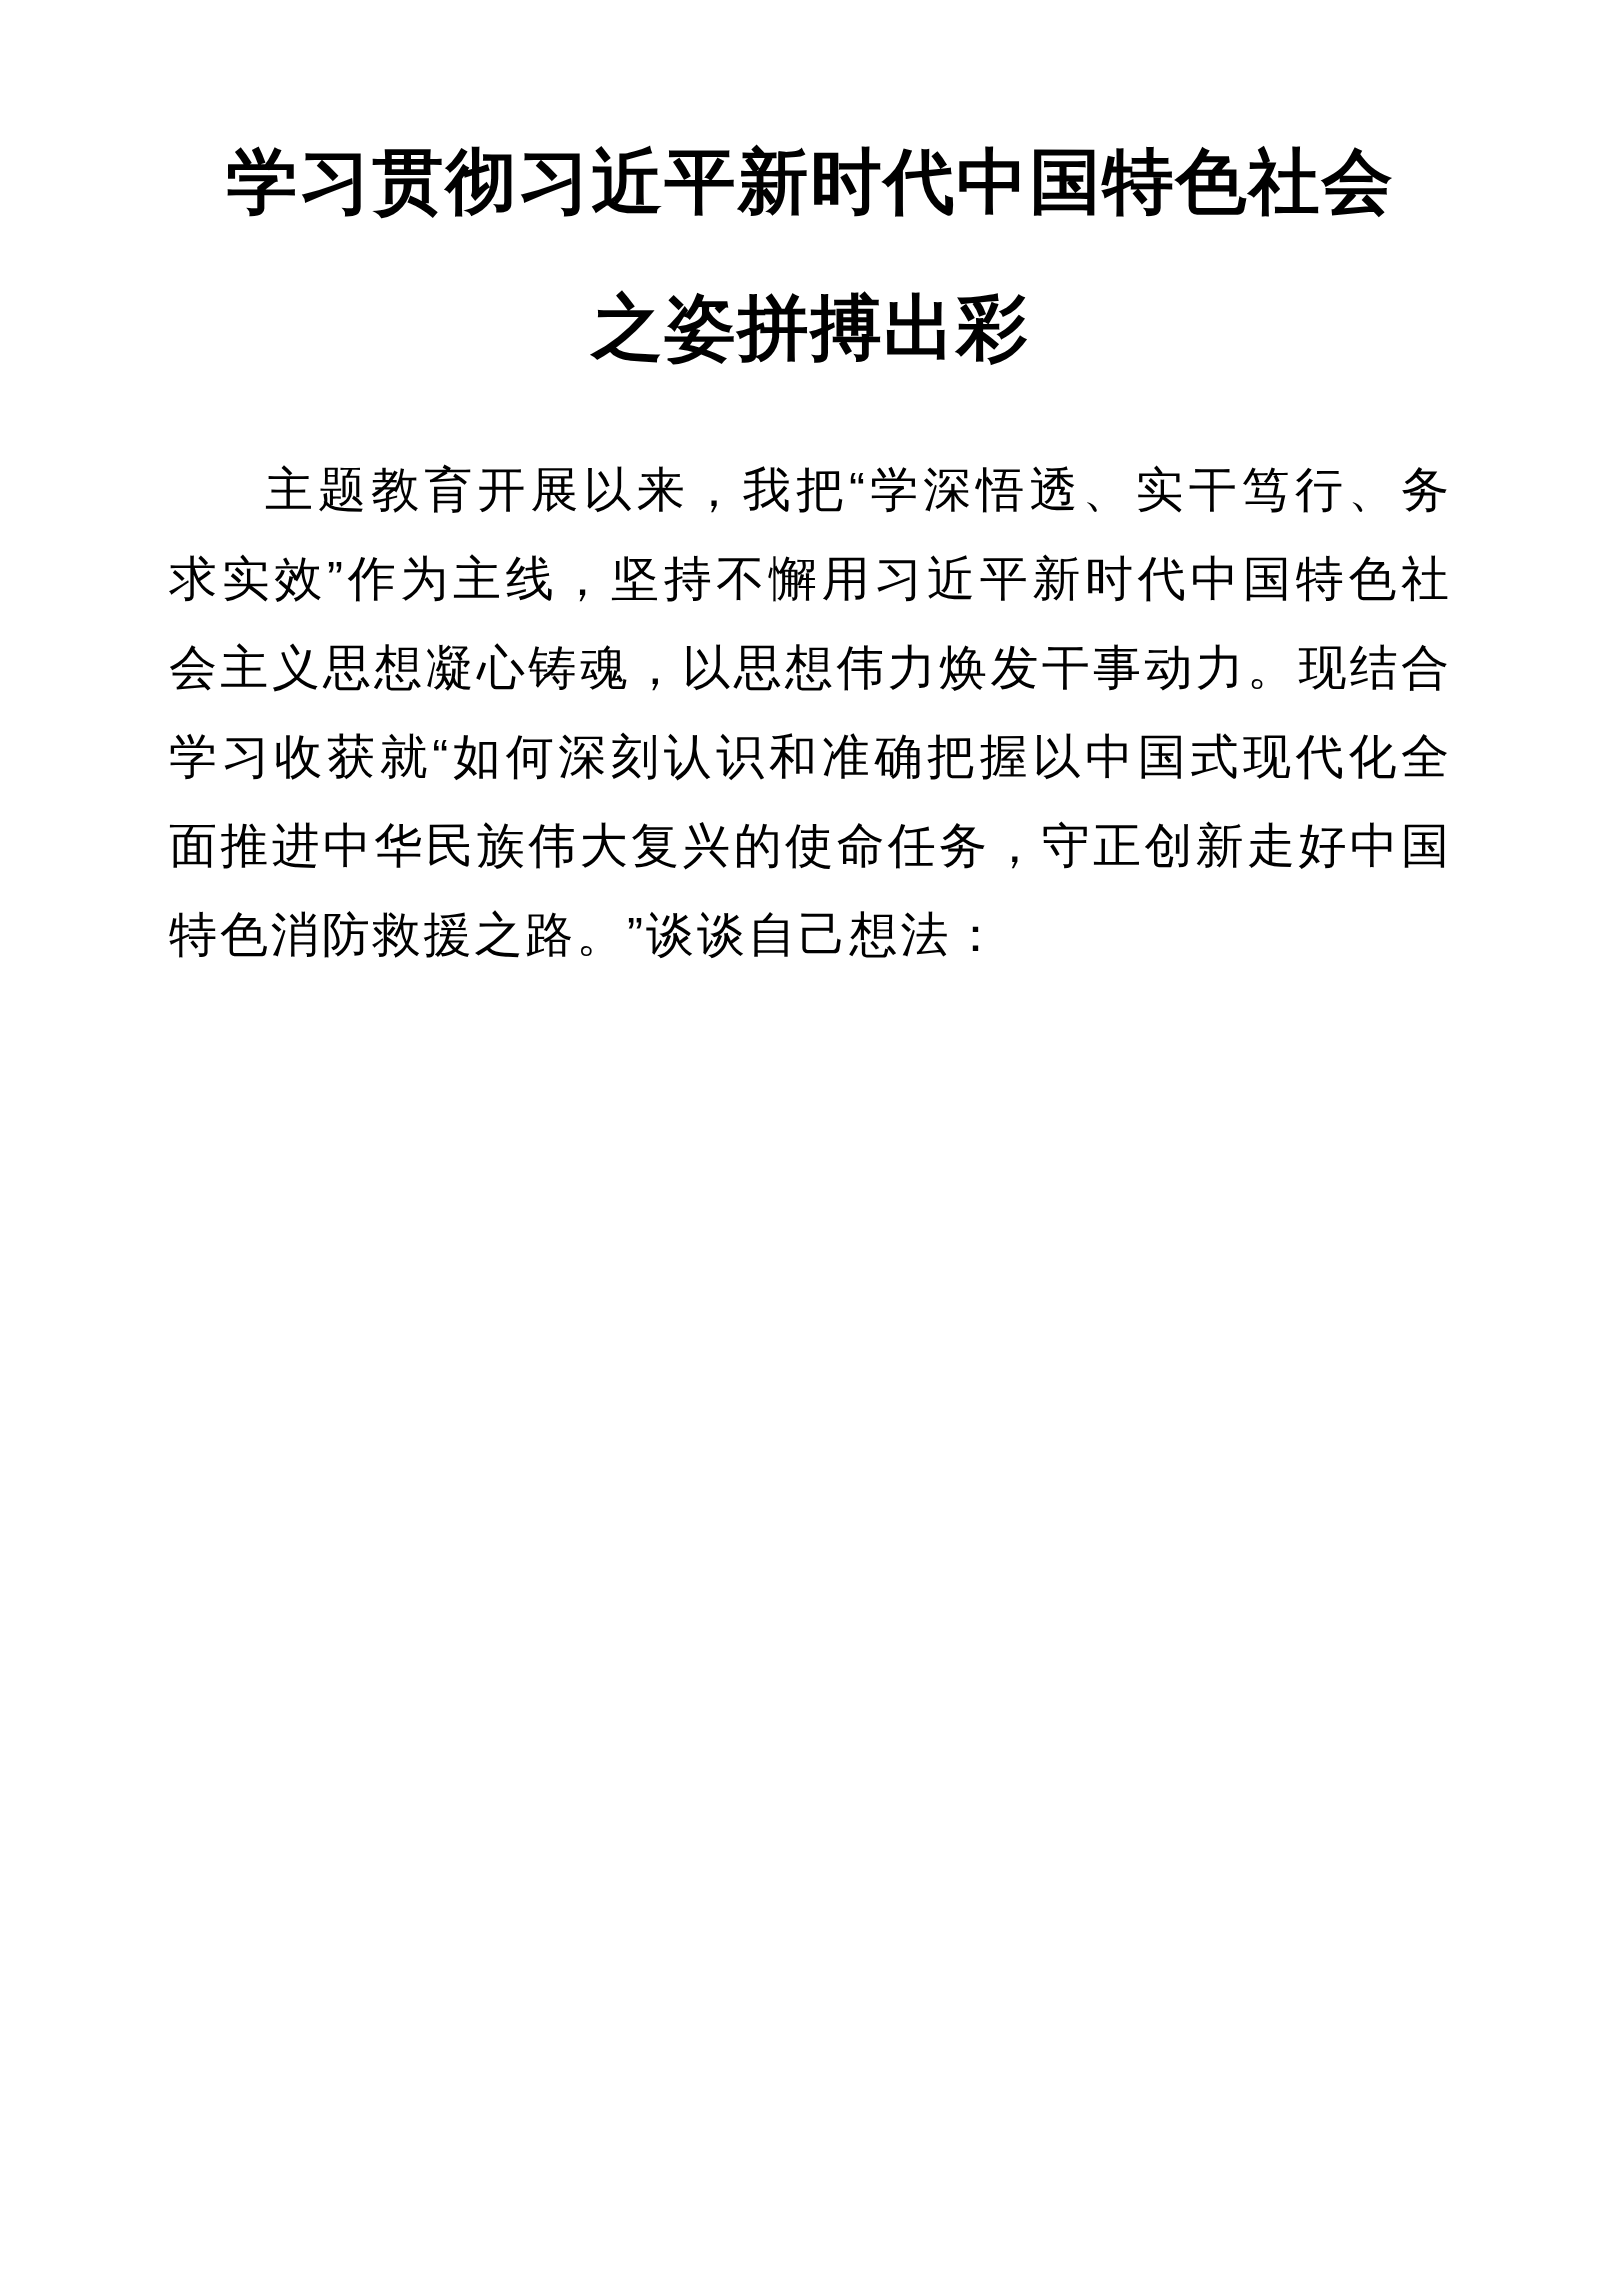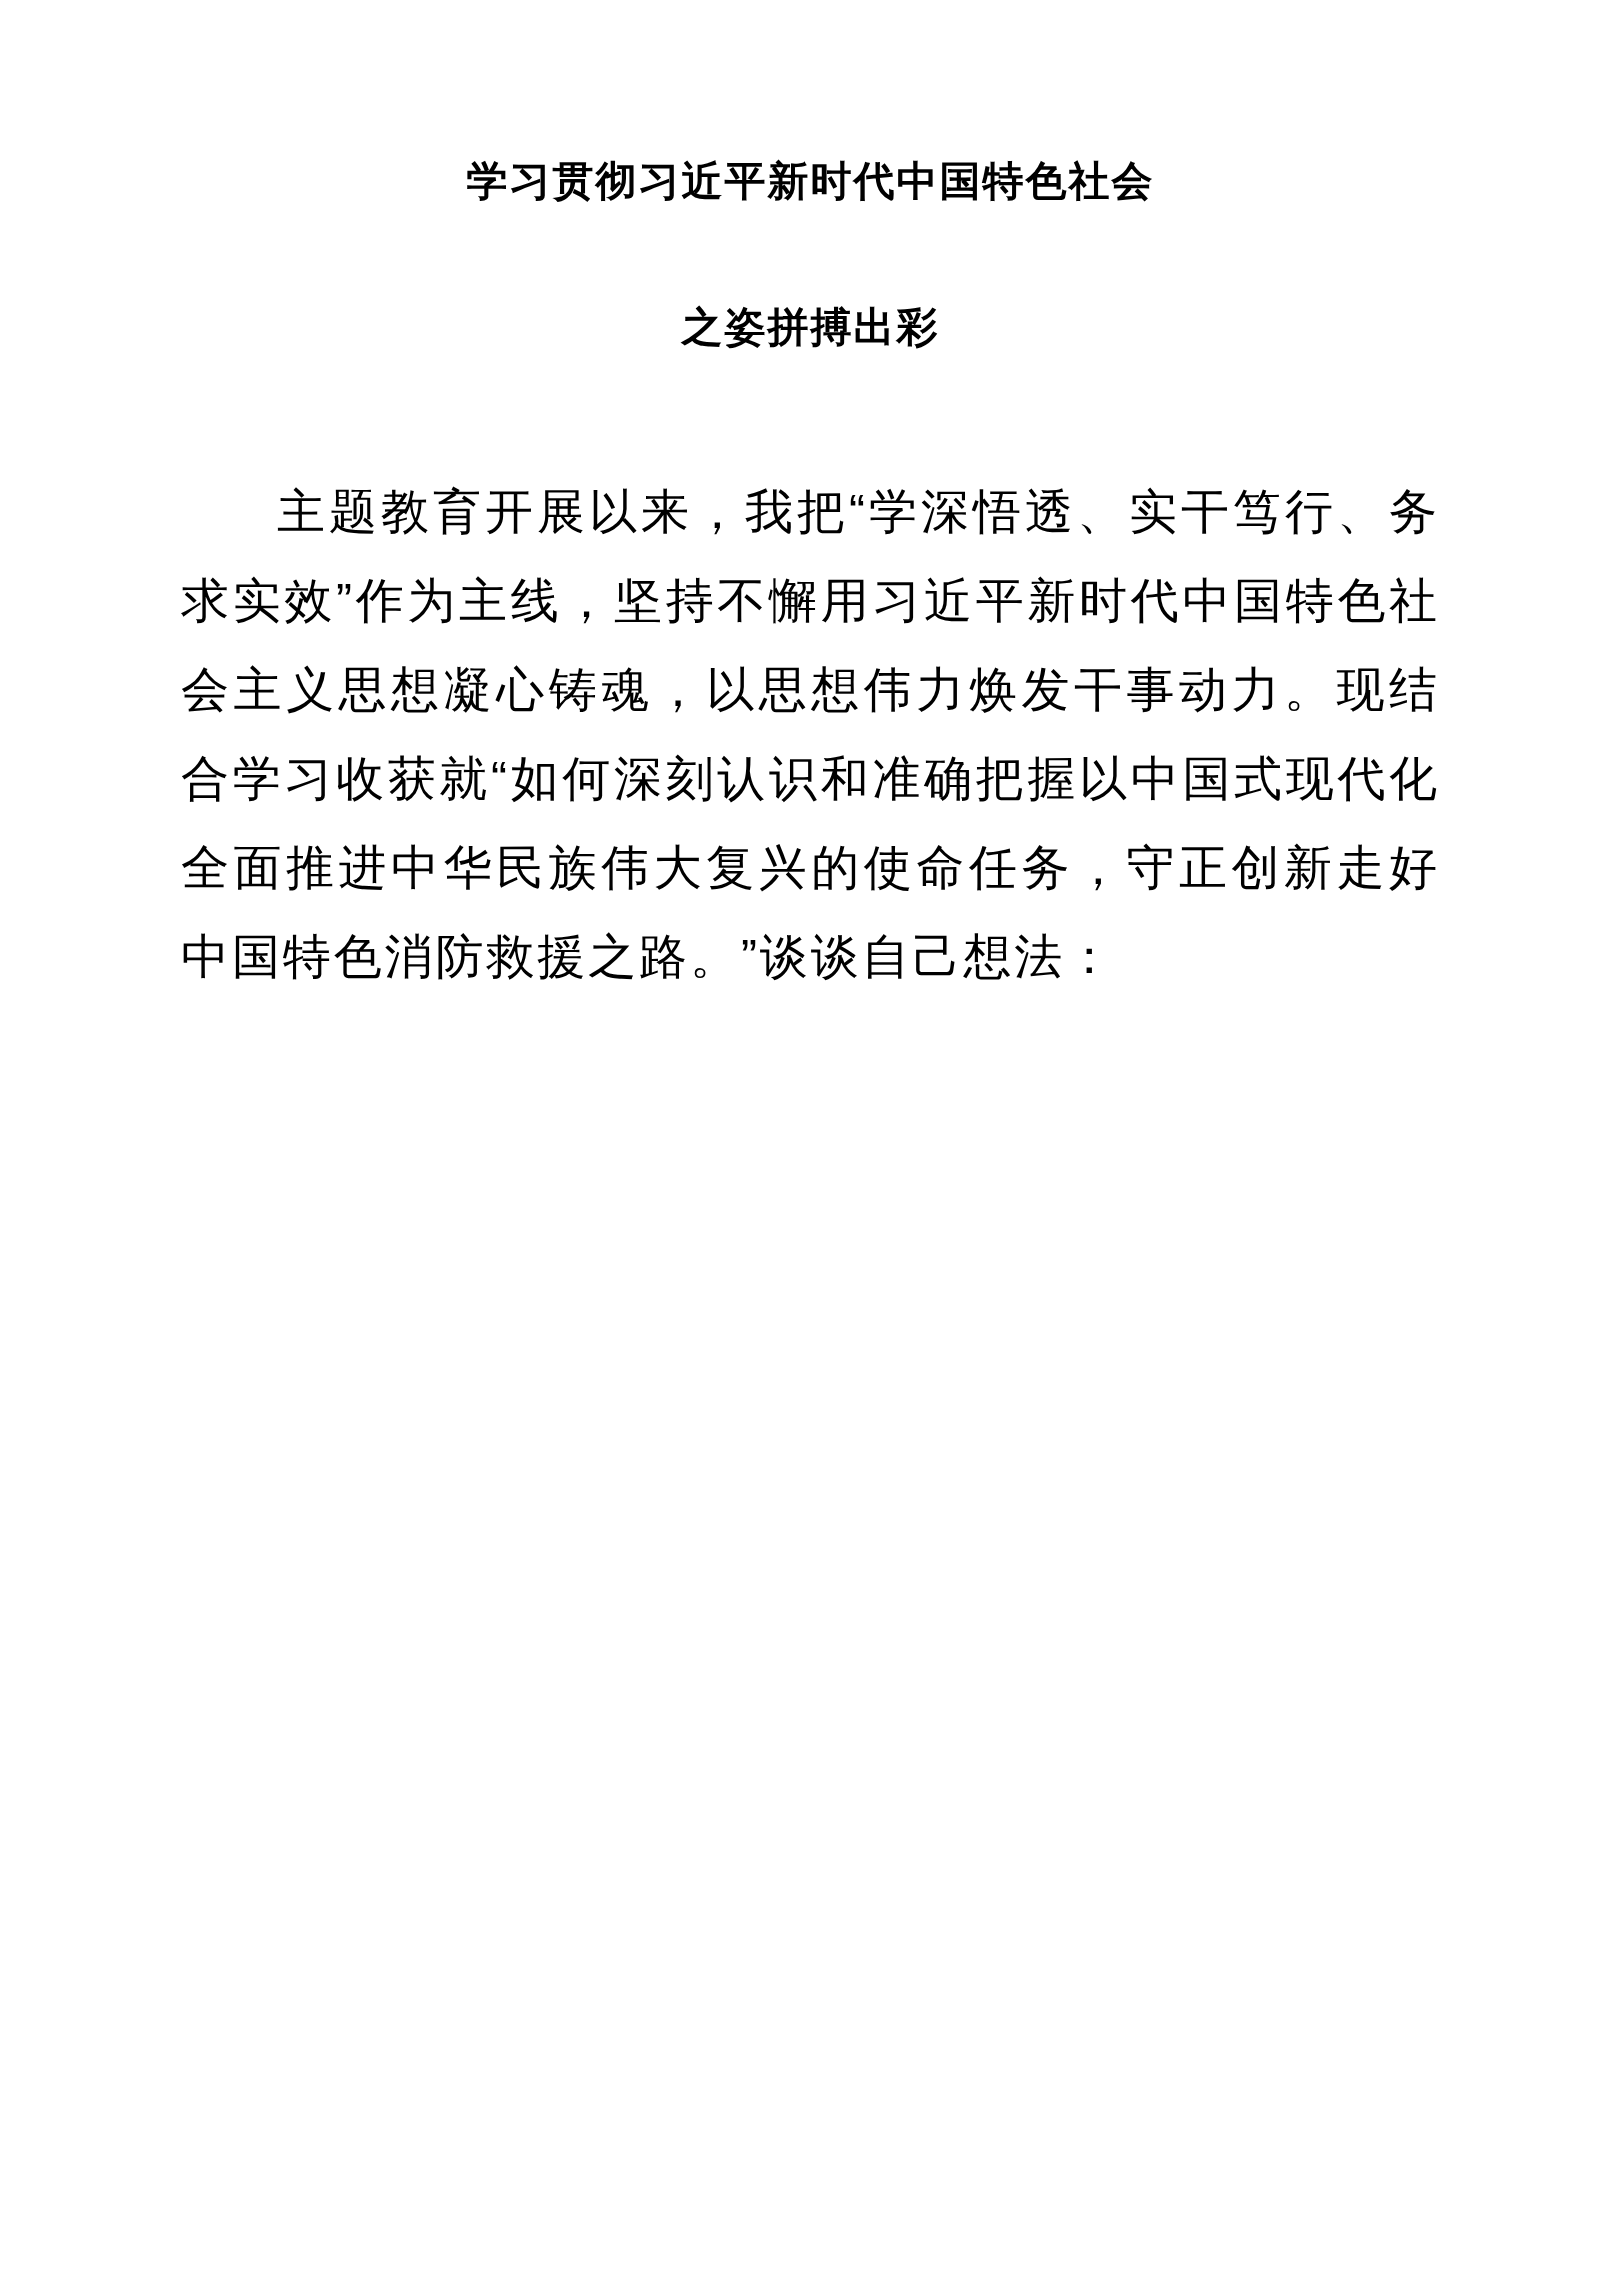--- a/index.html
+++ b/index.html
@@ -12,29 +12,29 @@
     width: 1621px;
     height: 2293px;
     background: #ffffff;
     box-sizing: border-box;
     padding: 145px 165px 0 165px;
     font-family: "Liberation Sans", sans-serif;
     color: #000000;
     overflow: hidden;
   }
   .doc-title {
-    margin: 0 0 103px 0;
-    font-size: 41px;
+    margin: 0 0 81px 0;
+    font-size: 71px;
     font-weight: 700;
     line-height: 73px;
     text-align: center;
     letter-spacing: 2px;
   }
   .doc-body p {
-    margin: 16px;
+    margin: 4px;
     font-size: 48px;
     line-height: 89px;
     letter-spacing: 2.9px;
     text-align: justify;
     text-indent: 2em;
     word-break: break-all;
   }
   .lead {
     font-weight: 700;
   }

